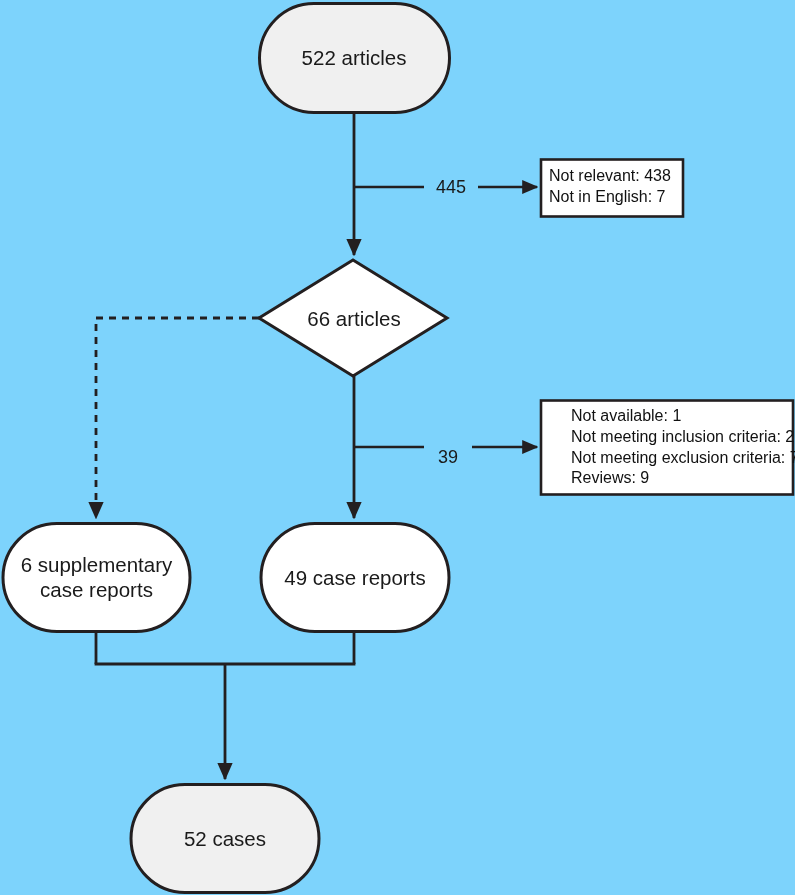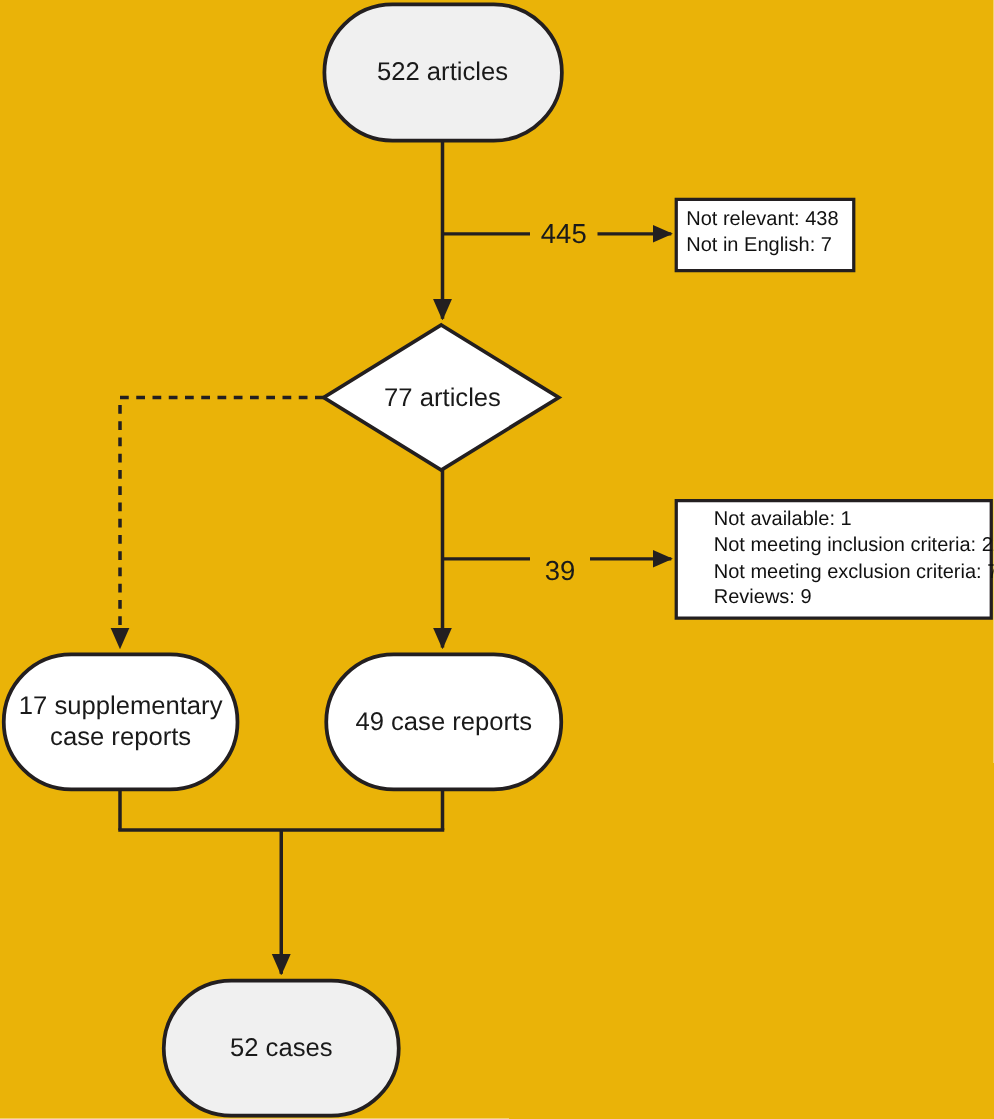--- a/index.html
+++ b/index.html
@@ -8,21 +8,21 @@
     background: #ffffff;
   }
   body {
     font-family: "Liberation Sans", sans-serif;
     -webkit-font-smoothing: antialiased;
   }
   #flow-root {
     position: relative;
     width: 795px;
     height: 895px;
-    background: #eab308;
+    background: #7dd3fc;
     overflow: hidden;
   }
   #flow-svg {
     position: absolute;
     left: 0;
     top: 0;
     width: 795px;
     height: 895px;
   }
   .node-label {
@@ -45,21 +45,21 @@
     pointer-events: none;
   }
   .excl-box-text {
     position: absolute;
     color: #111111;
     line-height: 1.30;
     white-space: pre-line;
     pointer-events: none;
   }
   .fs-node { font-size: 20.5px; }
-  .fs-edge { font-size: 22px; }
+  .fs-edge { font-size: 18px; }
   .fs-excl { font-size: 16px; }
 </style>
 </head>
 <body>
 
 <div id="flow-root">
 
   <svg id="flow-svg" viewBox="0 0 795 895">
     <defs>
       <marker id="arrow-solid" viewBox="0 0 10 10" refX="9.2" refY="5" markerWidth="6.2" markerHeight="6.2" orient="auto-start-reverse">
@@ -95,23 +95,23 @@
 
     <line x1="96" y1="631" x2="96" y2="664" stroke="#231f20" stroke-width="2.8"></line>
     <line x1="354" y1="631" x2="354" y2="664" stroke="#231f20" stroke-width="2.8"></line>
     <line x1="94.6" y1="664" x2="355.4" y2="664" stroke="#231f20" stroke-width="2.8"></line>
 
     <line x1="225" y1="664" x2="225" y2="779" stroke="#231f20" stroke-width="2.8" marker-end="url(#arrow-solid)"></line>
   </svg>
 
   <div class="node-label fs-node" style="left:259px; top:3px; width:190px; height:109px;">522 articles</div>
 
-  <div class="node-label fs-node" style="left:269px; top:288px; width:170px; height:60px;">77 articles</div>
+  <div class="node-label fs-node" style="left:269px; top:288px; width:170px; height:60px;">66 articles</div>
 
-  <div class="node-label fs-node" style="left:3px; top:523px; width:187px; height:108px;">17 supplementary
+  <div class="node-label fs-node" style="left:3px; top:523px; width:187px; height:108px;">6 supplementary
 case reports</div>
 
   <div class="node-label fs-node" style="left:261px; top:523px; width:188px; height:108px;">49 case reports</div>
 
   <div class="node-label fs-node" style="left:131px; top:784px; width:188px; height:108px;text-align:center;">52 cases</div>
 
   <div class="edge-label fs-edge" style="left:424px; top:170px; width:54px; height:34px;">445</div>
 
   <div class="edge-label fs-edge" style="left:424px; top:440px; width:48px; height:34px;">39</div>
 

